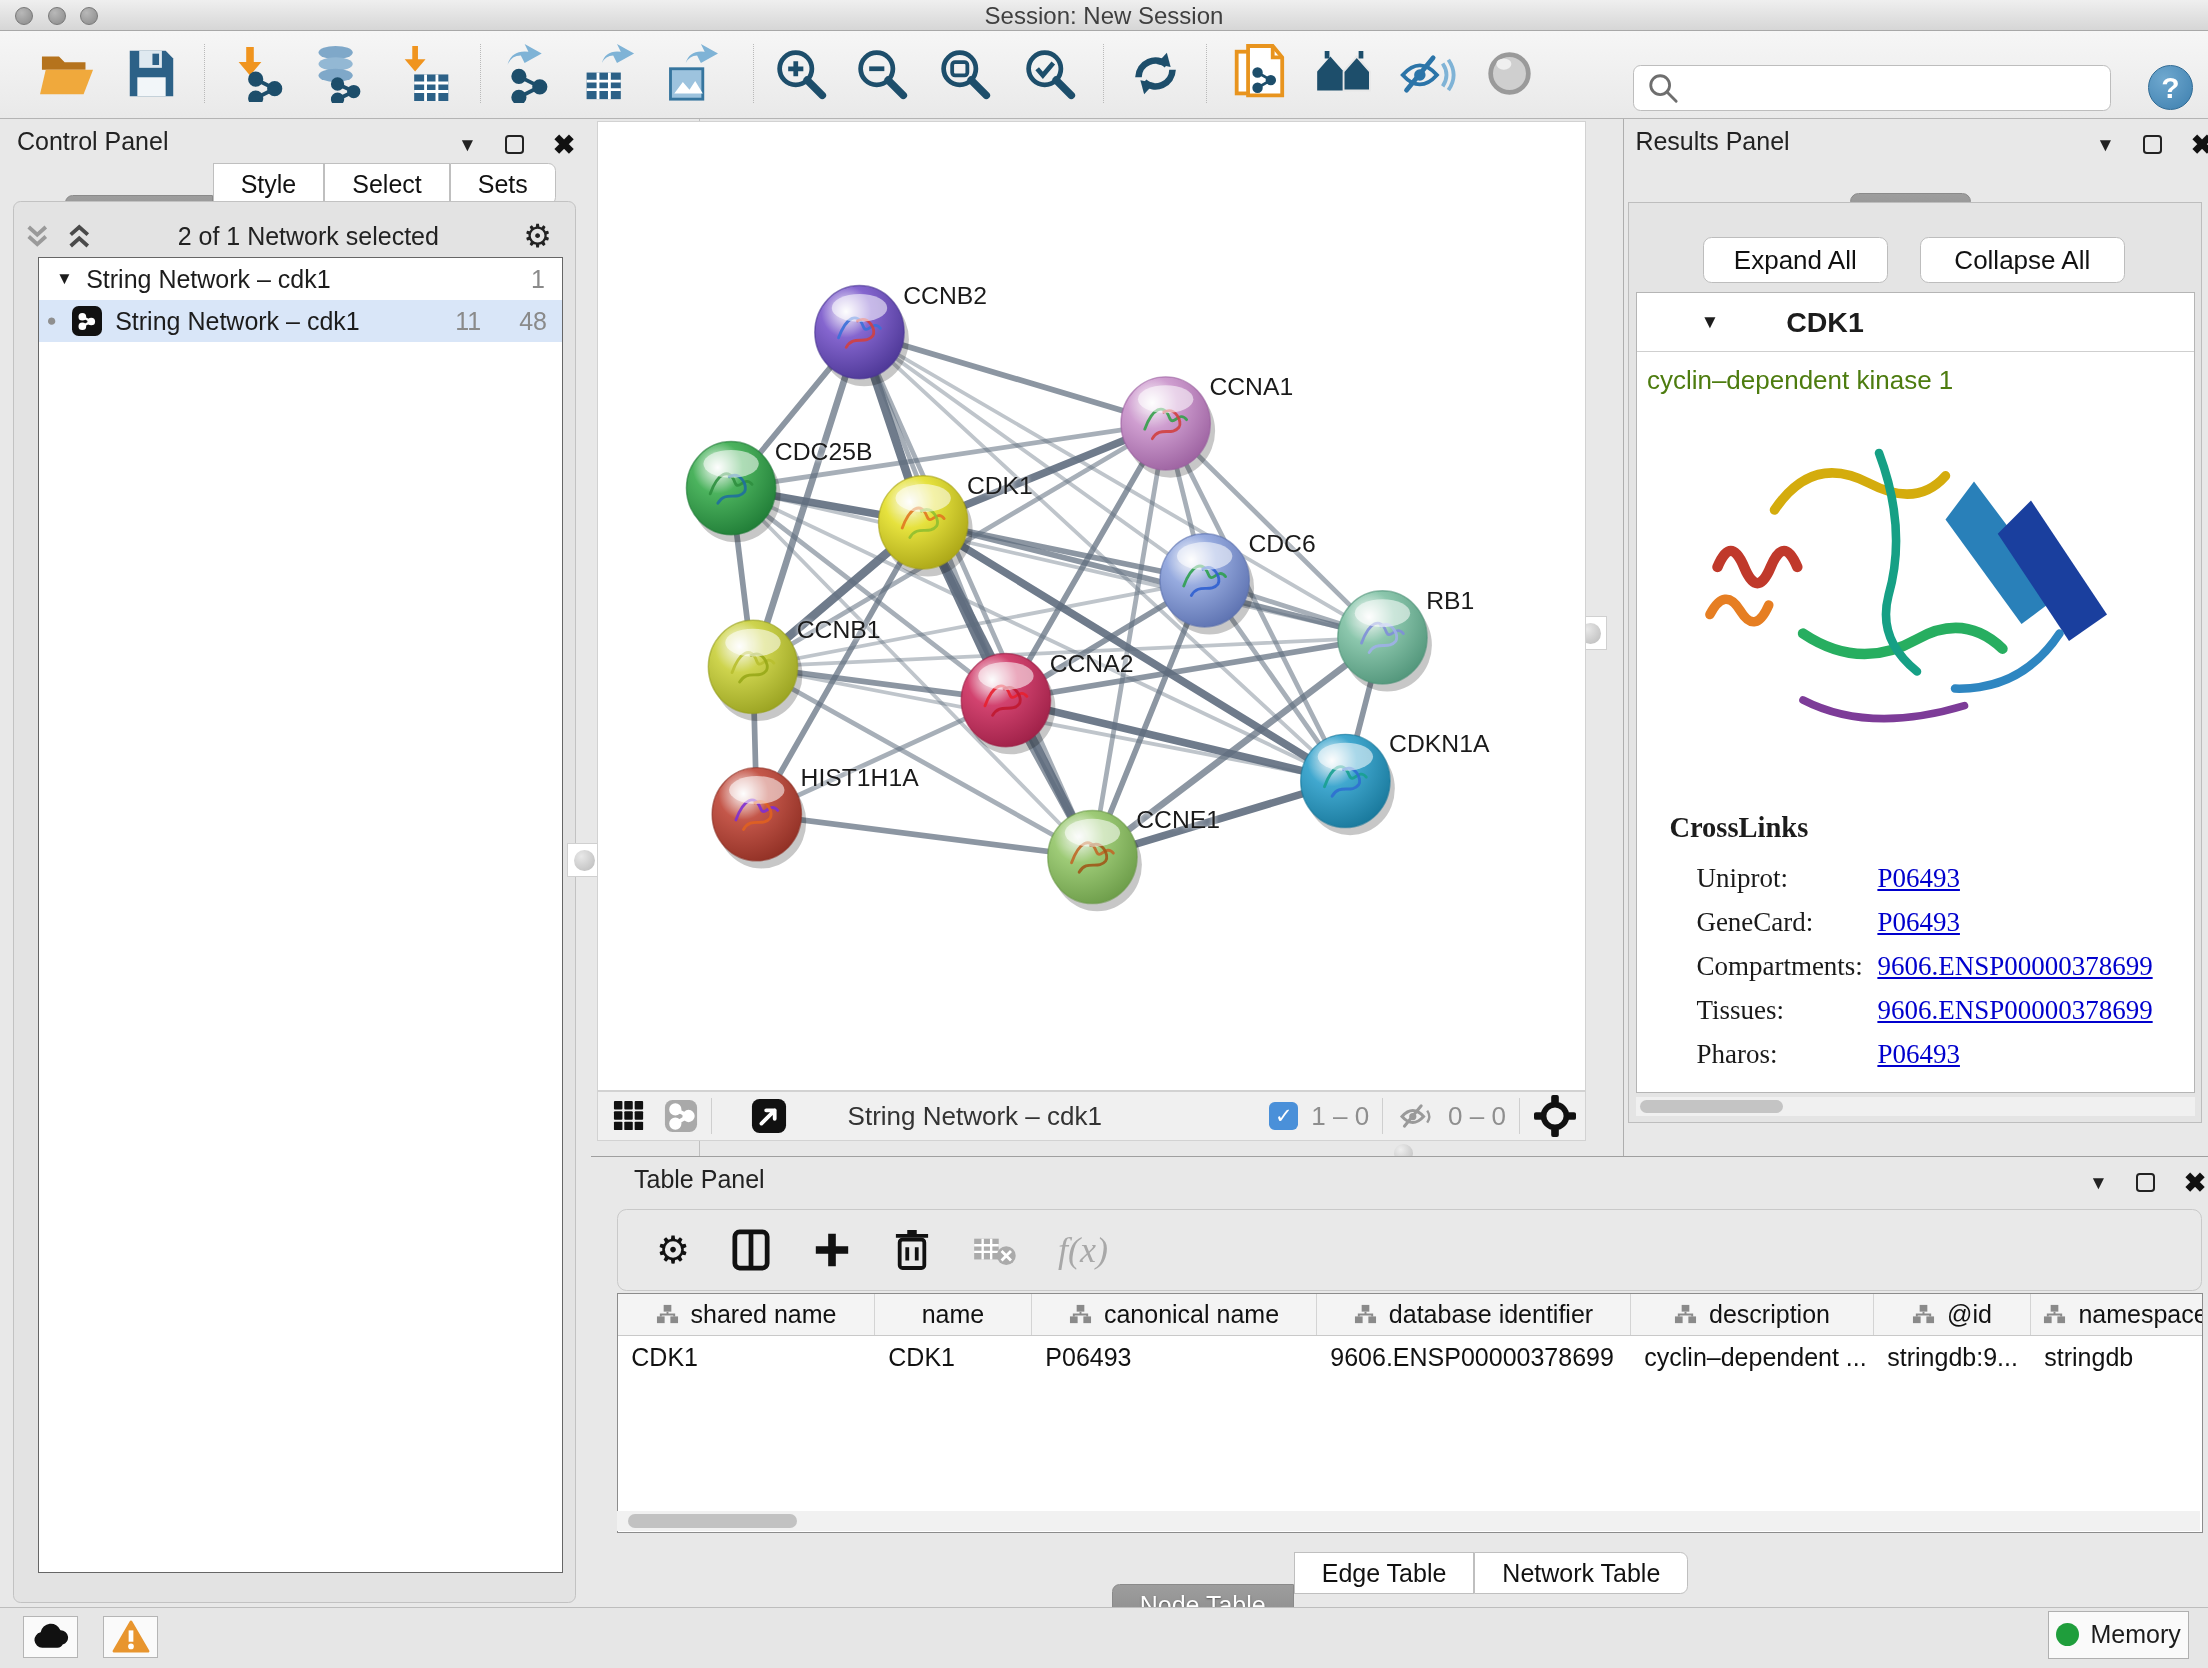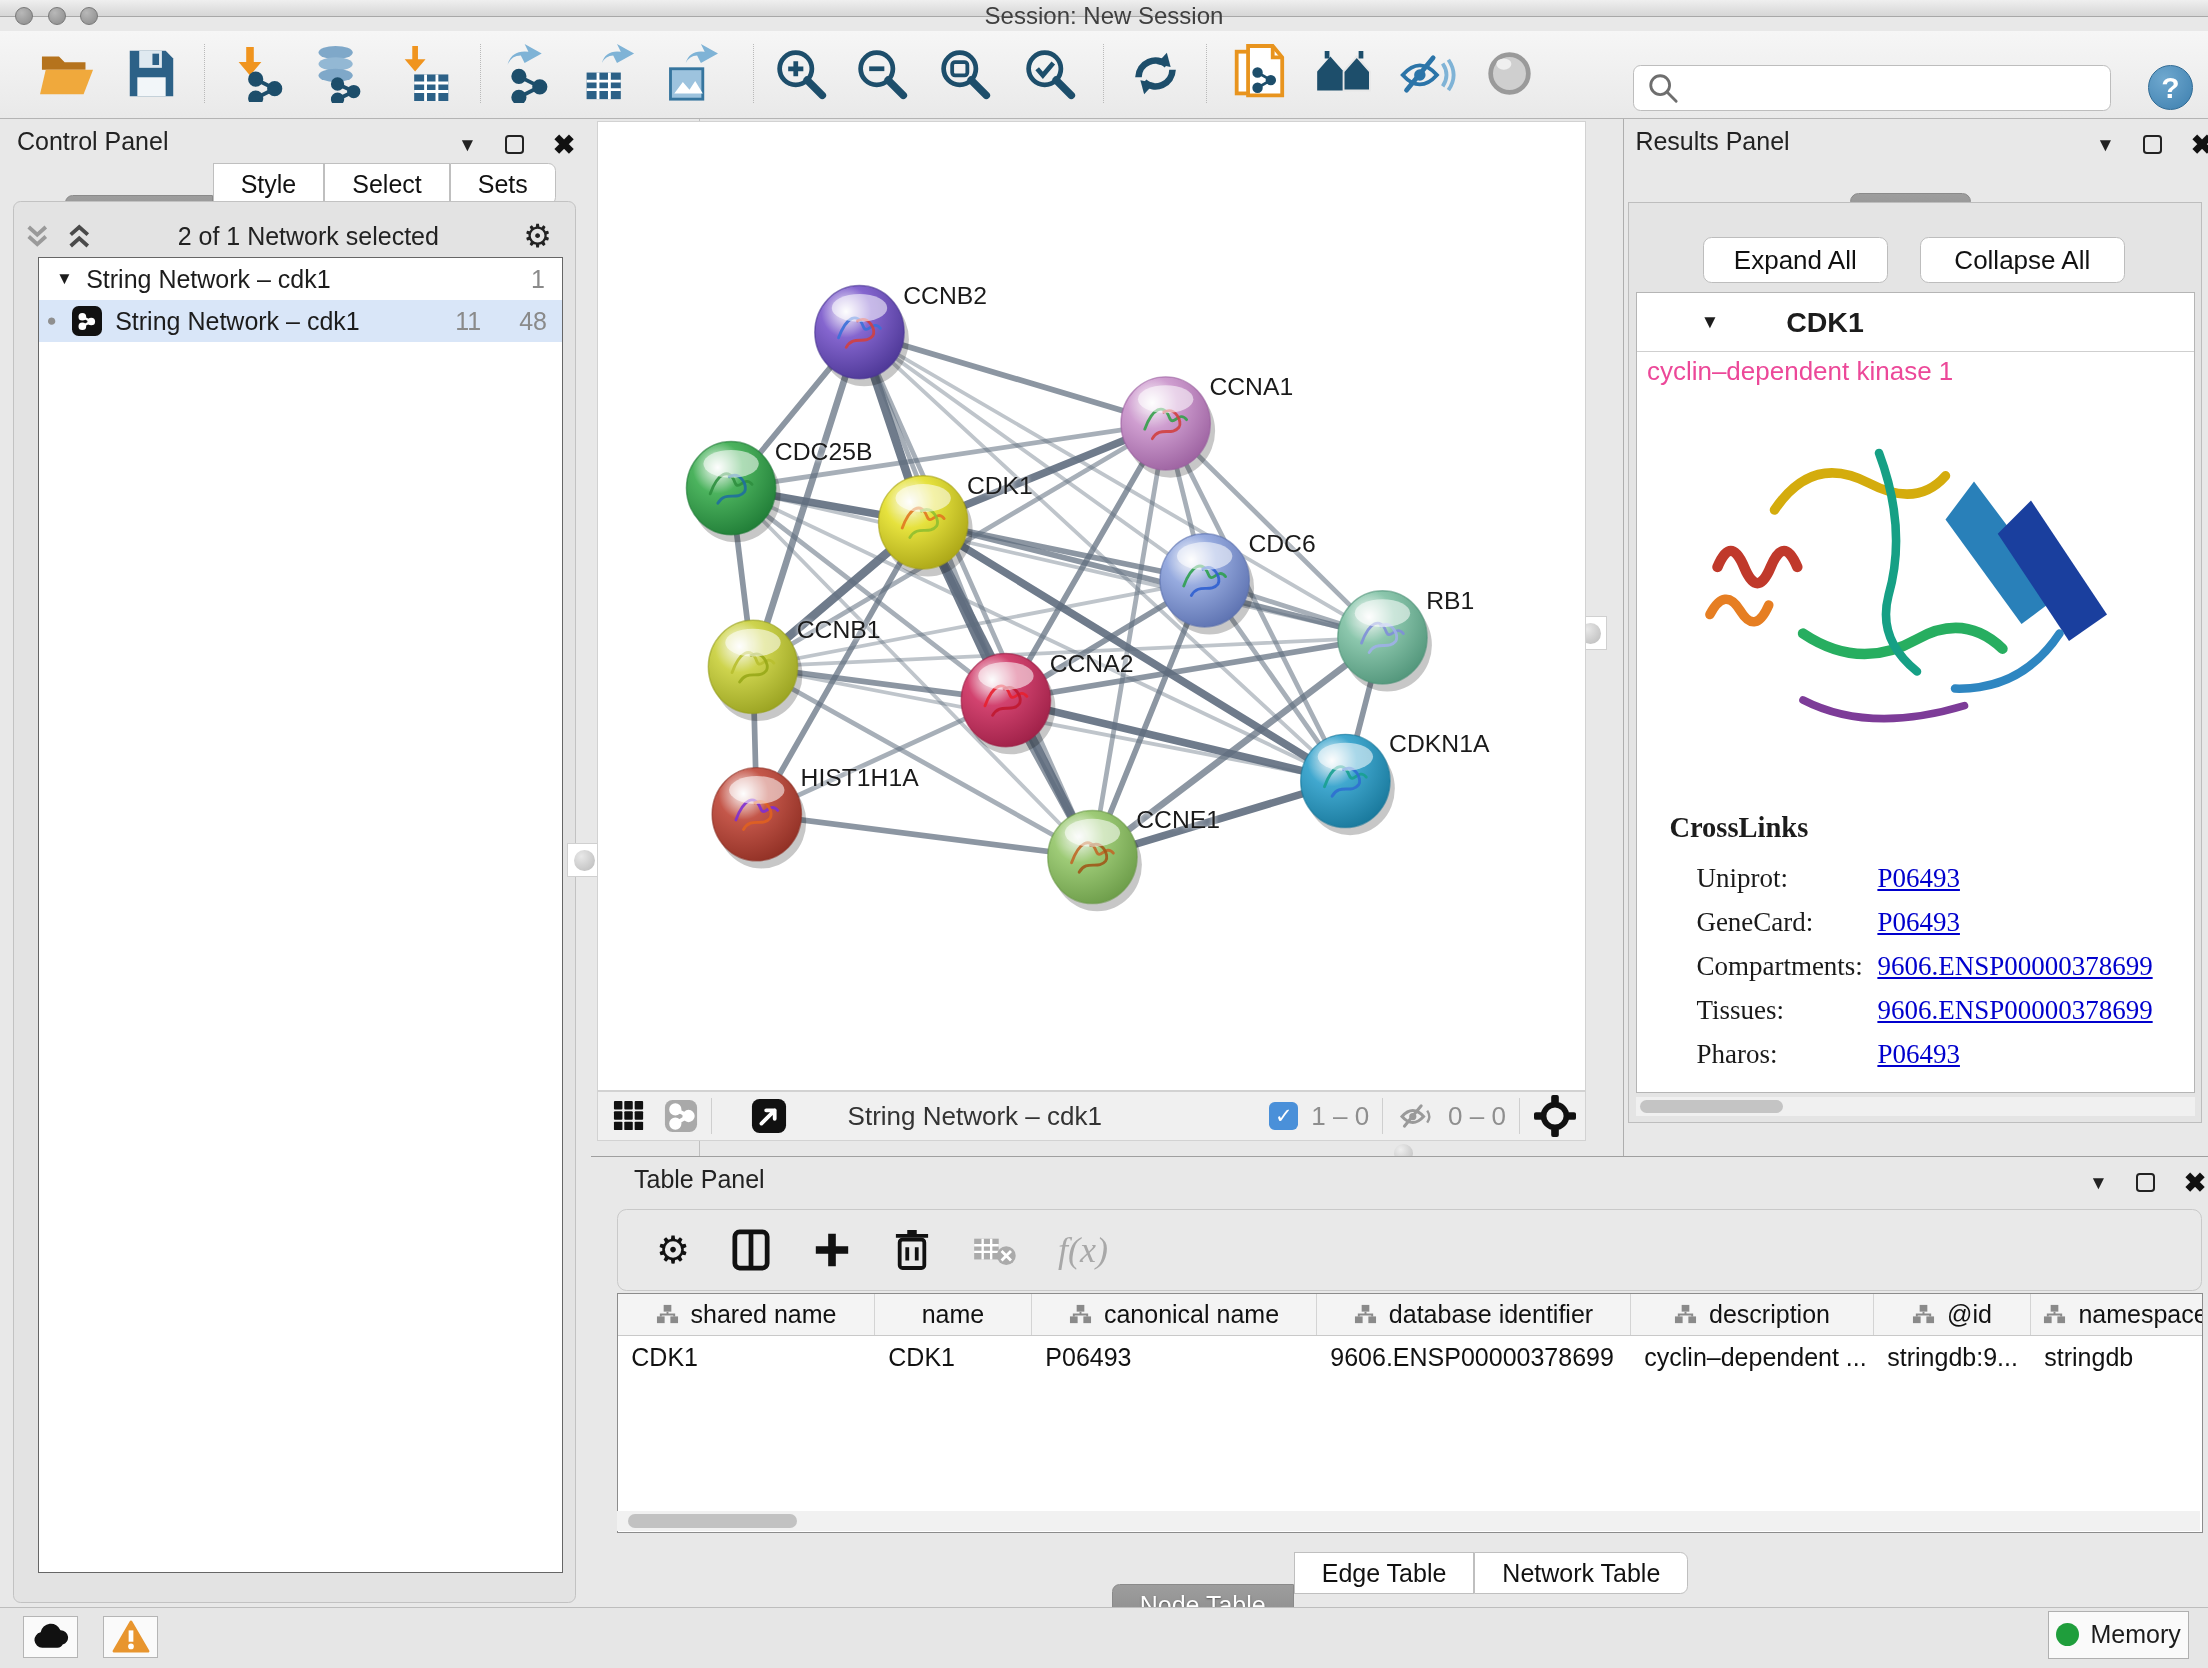--- a/index.html
+++ b/index.html
@@ -1,21 +1,21 @@
 <!DOCTYPE html>
 <html style="font-size:15px"><head>
 <meta charset="utf-8">
 <style>
   html,body{margin:0;padding:0;background:#d8d8d8;}
   *{box-sizing:border-box;}
   .app{position:relative;width:2208px;height:1668px;background:#e8e8e8;
        font-family:"Liberation Sans",sans-serif;color:#1c1c1c;overflow:hidden;}
 
   
-  .titlebar{position:absolute;left:0;top:0;width:2208px;height:17px;
+  .titlebar{position:absolute;left:0;top:0;width:2208px;height:31px;
     background:linear-gradient(#efefef,#d6d6d6);border-bottom:1px solid #a8a8a8;}
   .tl{position:absolute;top:6.7px;width:18px;height:18px;border-radius:50%;
       background:radial-gradient(circle at 35% 30%,#b8b8b8,#8a8a8a);border:1px solid #787878;}
   .win-title{position:absolute;top:1.9px;left:0;width:100%;text-align:center;
       font-size:24px;color:#3f3f3f;}
 
   
   .toolbar{position:absolute;left:0;top:31px;width:2208px;height:88px;
     background:linear-gradient(#f6f6f6,#e9e9e9);border-bottom:1px solid #b4b4b4;}
   .tb-btn{position:absolute;top:7.6px;width:70px;height:70px;display:flex;
@@ -81,21 +81,21 @@
   .rp{position:absolute;left:1623px;top:119px;width:586px;height:1037px;background:#e8e8e8;
       border-left:1.9px solid #aeaeae;}
   .rp-outer{position:absolute;left:3.8px;top:83px;width:574px;height:921px;background:#e4e4e4;
       border:1.9px solid #bdbdbd;}
   .rp-btn{position:absolute;height:46px;background:#fff;border:1px solid #bdbdbd;border-radius:8.6px;
       font-size:26px;display:flex;align-items:center;justify-content:center;color:#111;}
   .rp-section{position:absolute;left:7.6px;top:89px;width:559px;height:801px;background:#fff;
       border:1px solid #b5b5b5;}
   .rp-gene-head{position:absolute;left:0;top:0;width:100%;height:59px;border-bottom:1px solid #cfcfcf;
       display:flex;align-items:center;}
-  .rp-desc{position:absolute;left:9.5px;top:63px;width:538px;font-size:26px;color:#ec4899;}
+  .rp-desc{position:absolute;left:9.5px;top:72px;width:538px;font-size:26px;color:#4d7c0f;}
   .serif{font-family:"Liberation Serif",serif;}
   .xl-row{display:flex;font-size:27px;height:44px;align-items:center;}
   .xl-label{width:181px;color:#1a1a1a;}
   .xl-link{color:#0000cd;text-decoration:underline;}
 
   
   .tp{position:absolute;left:591px;top:1156px;width:1618px;height:452px;background:#e8e8e8;
       border-top:1.9px solid #9f9f9f;}
   .tp-toolbar{position:absolute;left:26px;top:52px;width:1585px;height:82px;background:#e9e9e9;
       border:1px solid #c9c9c9;border-radius:9.5px;display:flex;align-items:center;gap:42px;padding-left:38px;}

